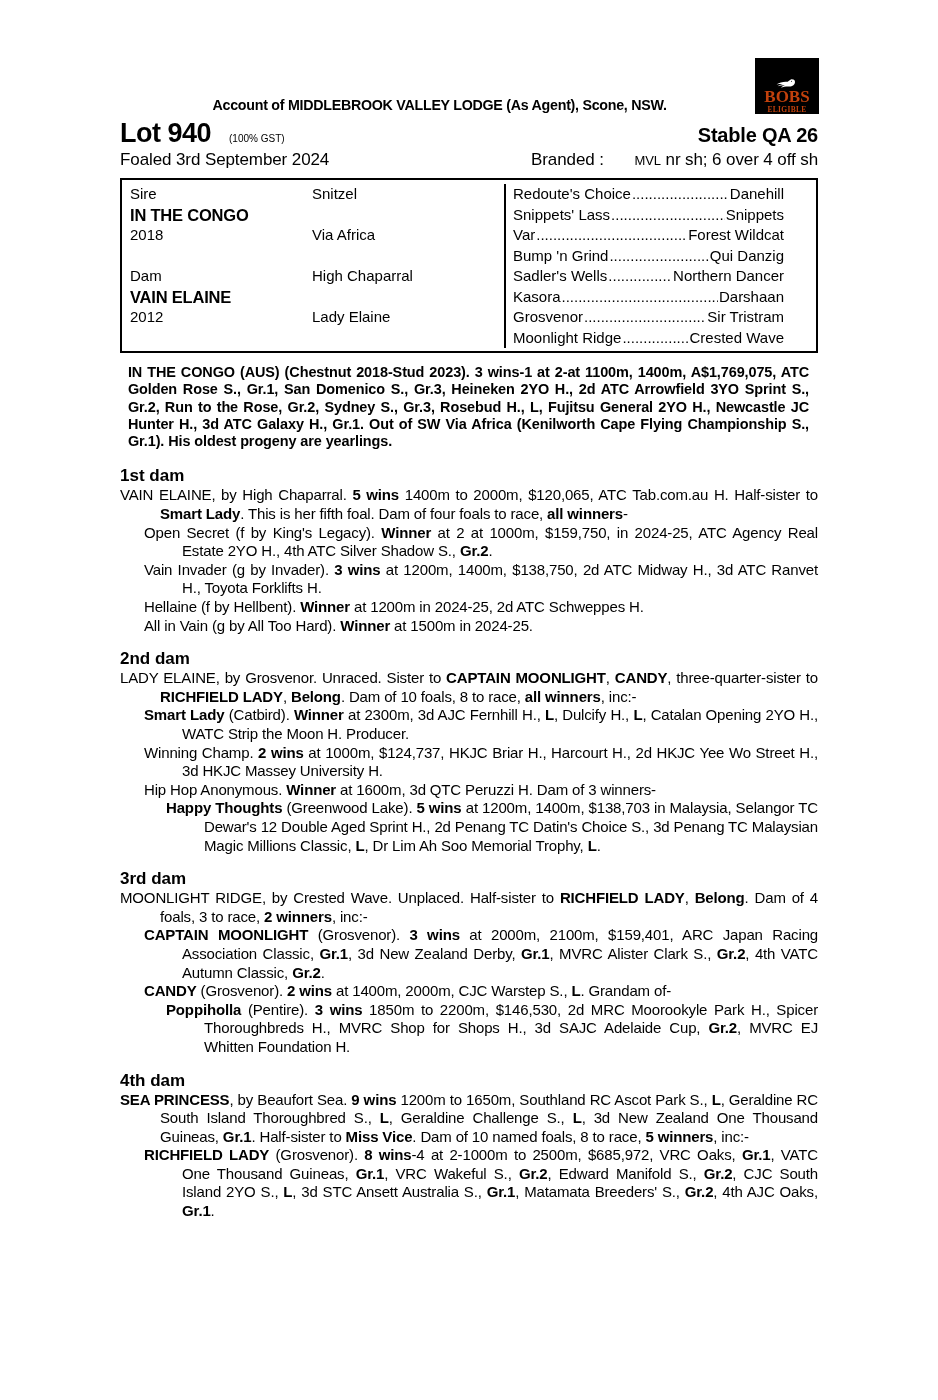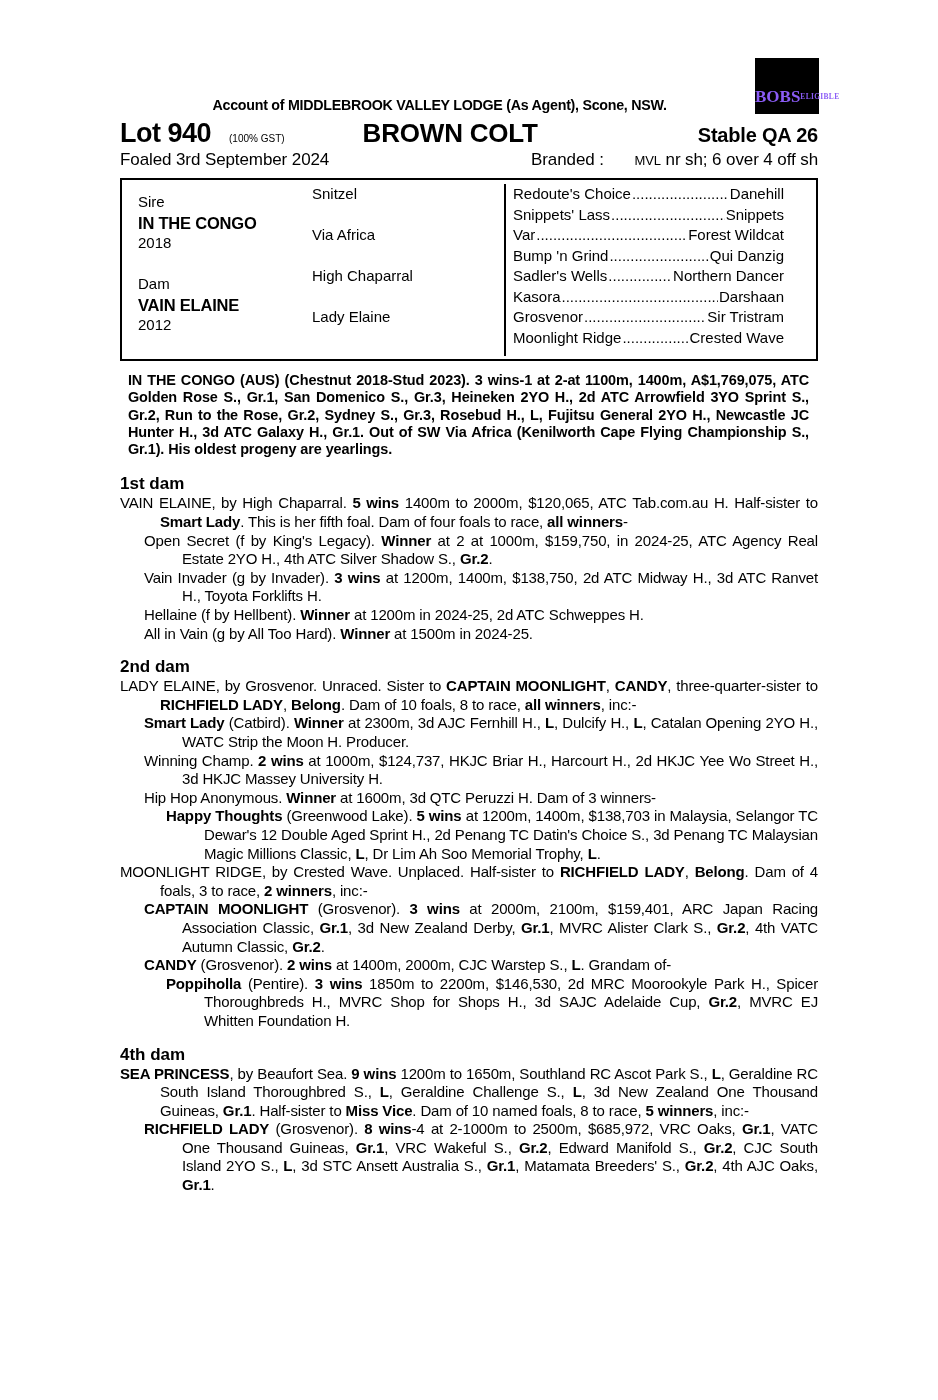--- a/index.html
+++ b/index.html
@@ -28,22 +28,23 @@
     position: relative;
     padding-top: 96px;
   }
   .bobs-logo {
     position: absolute;
     right: -1px;
     top: 58px;
     width: 64px;
     height: 56px;
     background: #000000;
-    color: #8b5cf6;
-    display: flex;
+    color: #c2410c;
+    display: flex;
+    flex-direction: column;
     align-items: center;
     justify-content: flex-start;
     padding-top: 21px;
     box-sizing: border-box;
   }
   .bobs-horse { display:block; margin-bottom: 1px; }
   .bobs-word {
     font-family: "Liberation Serif", serif;
     font-weight: bold;
     font-size: 17px;
@@ -109,21 +110,21 @@
     width: 698px;
     box-sizing: border-box;
     display: flex;
     font-size: 15px;
     padding: 4px 0 3px 0;
     margin-bottom: 11px;
   }
   .ped-col {
     box-sizing: border-box;
   }
-  .ped-col-1 { width: 190px; padding-left: 16px; margin-top: 8px; }
+  .ped-col-1 { width: 190px; padding-left: 8px; }
   .ped-col-2 { width: 192px; }
   .ped-col-3 {
     width: 286px;
     border-left: 2px solid #000;
     padding-left: 7px;
     padding-right: 6px;
   }
   .ped-row {
     height: 20.5px;
     line-height: 20.5px;
@@ -200,21 +201,20 @@
       </svg>
       <div class="bobs-word">BOBS</div>
       <div class="bobs-sub">ELIGIBLE</div>
     </div>
 
     <div class="account-line">Account of MIDDLEBROOK VALLEY LODGE (As Agent), Scone, NSW.</div>
 
     <div class="title-row">
       <span class="lot-no">Lot 940</span>
       <span class="gst">(100% GST)</span>
-      <span class="colour-sex">BROWN COLT</span>
       <span class="stable">Stable QA 26</span>
     </div>
 
     <div class="foal-row">
       <span class="foaled">Foaled 3rd September 2024</span>
       <span class="branded"><span>Branded : </span><span class="smallcaps">MVL</span><span> nr sh; 6 over 4 off sh</span></span>
     </div>
   </div>
 
   <div class="ped-table">
@@ -308,20 +308,21 @@
       <p class="entry lvl1">Open Secret (f by King's Legacy). <b>Winner</b> at 2 at 1000m, $159,750, in 2024-25, ATC Agency Real Estate 2YO H., 4th ATC Silver Shadow S., <b>Gr.2</b>.</p>
       <p class="entry lvl1">Vain Invader (g by Invader). <b>3 wins</b> at 1200m, 1400m, $138,750, 2d ATC Midway H., 3d ATC Ranvet H., Toyota Forklifts H.</p>
       <p class="entry lvl1">Hellaine (f by Hellbent). <b>Winner</b> at 1200m in 2024-25, 2d ATC Schweppes H.</p>
       <p class="entry lvl1">All in Vain (g by All Too Hard). <b>Winner</b> at 1500m in 2024-25.</p>
       <div class="dam-heading">2nd dam</div>
       <p class="entry lvl0i">LADY ELAINE, by Grosvenor. Unraced. Sister to <b>CAPTAIN MOONLIGHT</b>, <b>CANDY</b>, three-quarter-sister to <b>RICHFIELD LADY</b>, <b>Belong</b>. Dam of 10 foals, 8 to race, <b>all winners</b>, inc:-</p>
       <p class="entry lvl1"><b>Smart Lady</b> (Catbird). <b>Winner</b> at 2300m, 3d AJC Fernhill H., <b>L</b>, Dulcify H., <b>L</b>, Catalan Opening 2YO H., WATC Strip the Moon H. Producer.</p>
       <p class="entry lvl1">Winning Champ. <b>2 wins</b> at 1000m, $124,737, HKJC Briar H., Harcourt H., 2d HKJC Yee Wo Street H., 3d HKJC Massey University H.</p>
       <p class="entry lvl1">Hip Hop Anonymous. <b>Winner</b> at 1600m, 3d QTC Peruzzi H. Dam of 3 winners-</p>
       <p class="entry lvl2"><b>Happy Thoughts</b> (Greenwood Lake). <b>5 wins</b> at 1200m, 1400m, $138,703 in Malaysia, Selangor TC Dewar's 12 Double Aged Sprint H., 2d Penang TC Datin's Choice S., 3d Penang TC Malaysian Magic Millions Classic, <b>L</b>, Dr Lim Ah Soo Memorial Trophy, <b>L</b>.</p>
+      <div class="dam-heading">3rd dam</div>
       <p class="entry lvl0i">MOONLIGHT RIDGE, by Crested Wave. Unplaced. Half-sister to <b>RICHFIELD LADY</b>, <b>Belong</b>. Dam of 4 foals, 3 to race, <b>2 winners</b>, inc:-</p>
       <p class="entry lvl1"><b>CAPTAIN MOONLIGHT</b> (Grosvenor). <b>3 wins</b> at 2000m, 2100m, $159,401, ARC Japan Racing Association Classic, <b>Gr.1</b>, 3d New Zealand Derby, <b>Gr.1</b>, MVRC Alister Clark S., <b>Gr.2</b>, 4th VATC Autumn Classic, <b>Gr.2</b>.</p>
       <p class="entry lvl1"><b>CANDY</b> (Grosvenor). <b>2 wins</b> at 1400m, 2000m, CJC Warstep S., <b>L</b>. Grandam of-</p>
       <p class="entry lvl2"><b>Poppiholla</b> (Pentire). <b>3 wins</b> 1850m to 2200m, $146,530, 2d MRC Moorookyle Park H., Spicer Thoroughbreds H., MVRC Shop for Shops H., 3d SAJC Adelaide Cup, <b>Gr.2</b>, MVRC EJ Whitten Foundation H.</p>
       <div class="dam-heading">4th dam</div>
       <p class="entry lvl0i"><b>SEA PRINCESS</b>, by Beaufort Sea. <b>9 wins</b> 1200m to 1650m, Southland RC Ascot Park S., <b>L</b>, Geraldine RC South Island Thoroughbred S., <b>L</b>, Geraldine Challenge S., <b>L</b>, 3d New Zealand One Thousand Guineas, <b>Gr.1</b>. Half-sister to <b>Miss Vice</b>. Dam of 10 named foals, 8 to race, <b>5 winners</b>, inc:-</p>
       <p class="entry lvl1"><b>RICHFIELD LADY</b> (Grosvenor). <b>8 wins</b>-4 at 2-1000m to 2500m, $685,972, VRC Oaks, <b>Gr.1</b>, VATC One Thousand Guineas, <b>Gr.1</b>, VRC Wakeful S., <b>Gr.2</b>, Edward Manifold S., <b>Gr.2</b>, CJC South Island 2YO S., <b>L</b>, 3d STC Ansett Australia S., <b>Gr.1</b>, Matamata Breeders' S., <b>Gr.2</b>, 4th AJC Oaks, <b>Gr.1</b>.</p>
     </div>
 
 </div>

